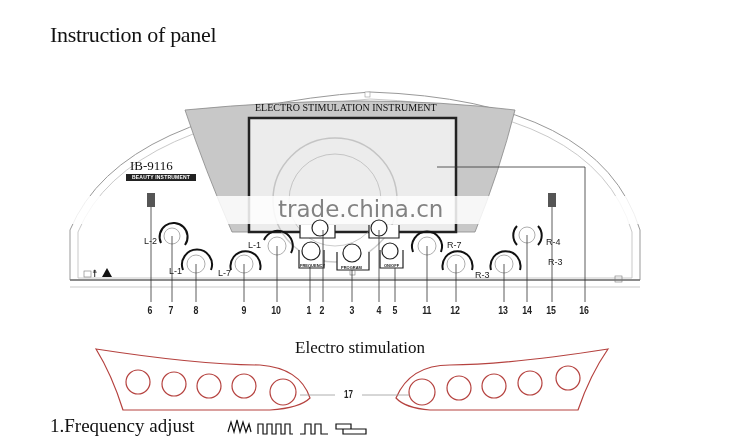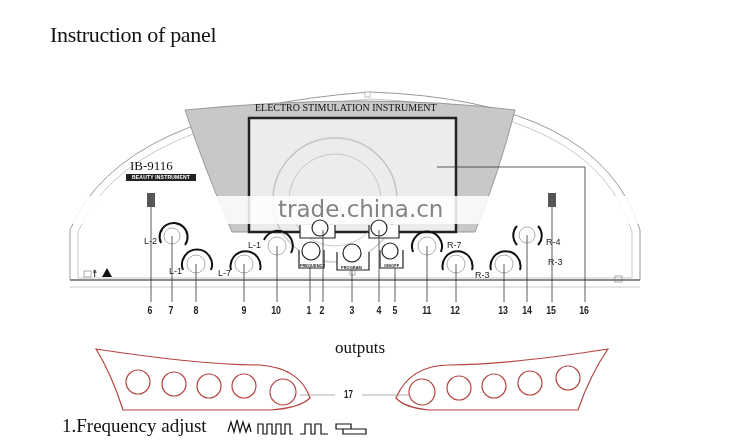--- a/index.html
+++ b/index.html
@@ -2,21 +2,21 @@
 <html><head>
 <meta charset="utf-8">
 <style>
   html, body { margin:0; padding:0; background:#fff; }
   body { width:750px; height:443px; position:relative; overflow:hidden; font-family:"Liberation Serif", serif; }
   .title { position:absolute; left:50px; top:22px; font-size:22px; font-weight:normal; color:#111; font-family:"Liberation Serif", serif; letter-spacing:-0.3px; }
   svg { position:absolute; left:0; top:0; }
   .knob-label { position:absolute; font-family:"Liberation Sans", sans-serif; font-size:9px; color:#222; }
   .num { position:absolute; font-family:"Liberation Sans", sans-serif; font-size:11px; font-weight:bold; color:#222; transform:scaleX(0.8); }
   .outputs-label { position:absolute; left:270px; top:337px; width:180px; text-align:center; font-size:17px; line-height:21px; color:#111; font-family:"Liberation Serif", serif; }
-  .freq { position:absolute; left:50px; top:415px; font-size:19px; color:#111; font-family:"Liberation Serif", serif;margin-left:12px; }
+  .freq { position:absolute; left:50px; top:415px; font-size:19px; color:#111; font-family:"Liberation Serif", serif; }
   .panel-title { position:absolute; left:255px; top:102px; font-size:10px; font-family:Liberation Serif, serif; color:#111; }
   .model { position:absolute; left:130px; top:158px; font-size:13px; font-weight:normal; font-family:"Liberation Serif", serif; color:#111; }
   .badge { position:absolute; left:126px; top:174px; width:70px; height:7px; background:#222; color:#fff; font-size:5px; font-family:"Liberation Sans", sans-serif; font-weight:bold; text-align:center; line-height:7px; letter-spacing:0.2px; }
   .watermark { position:absolute; left:278px; top:196px; font-size:23px; color:rgba(90,90,90,0.75); font-family:"DejaVu Sans", sans-serif; }
   .btn-label { position:absolute; font-size:4px; font-family:"Liberation Sans", sans-serif; font-weight:bold; color:#222; }
 </style>
 </head>
 <body>
 
 <div class="title">Instruction of panel</div>
@@ -182,17 +182,17 @@
 <div class="num" style="left:376px;top:304px;">4</div>
 <div class="num" style="left:392px;top:304px;">5</div>
 <div class="num" style="left:421px;top:304px;">11</div>
 <div class="num" style="left:449px;top:304px;">12</div>
 <div class="num" style="left:497px;top:304px;">13</div>
 <div class="num" style="left:521px;top:304px;">14</div>
 <div class="num" style="left:545px;top:304px;">15</div>
 <div class="num" style="left:578px;top:304px;">16</div>
 
 <div class="outputs-label">
-  <div>outputs</div>
+  <div>Electro stimulation</div>
 </div>
 <div class="num" style="left:343px;top:389px;font-size:10px;">17</div>
 
 <div class="freq">1.Frequency adjust</div>
 
 </body></html>

